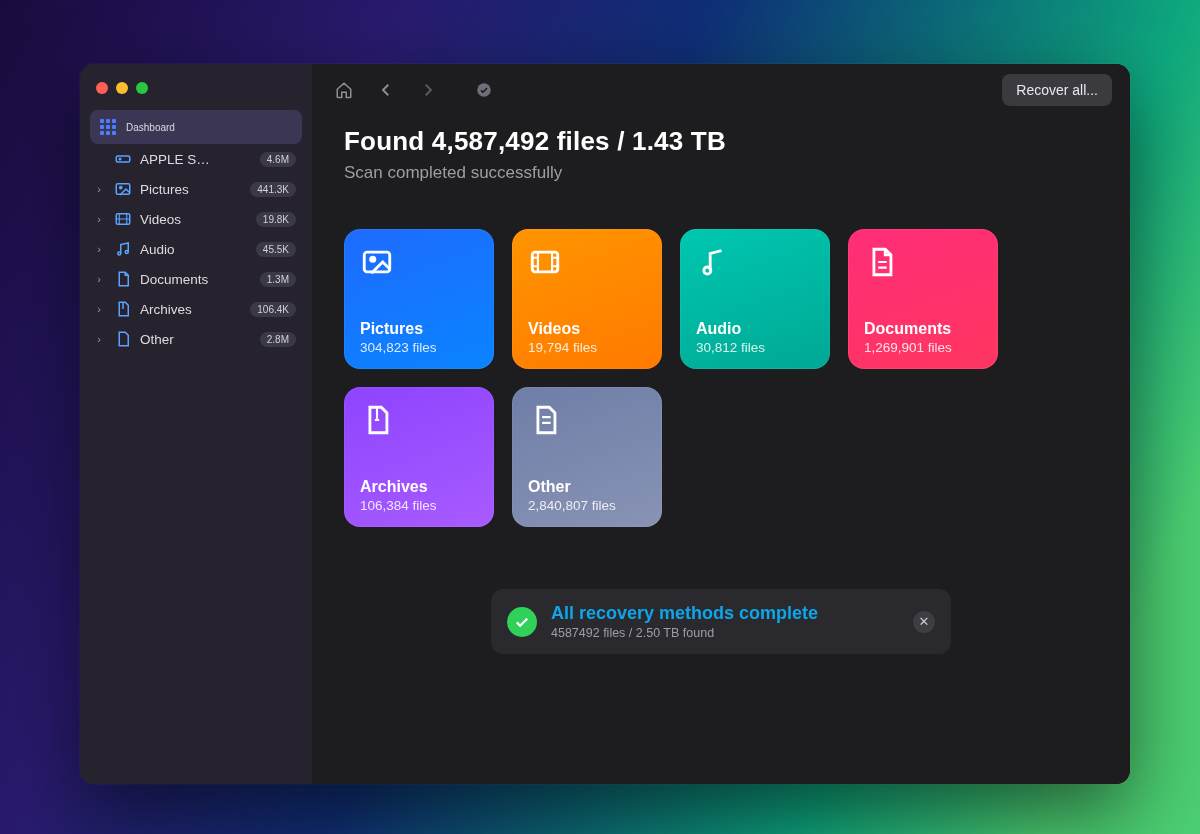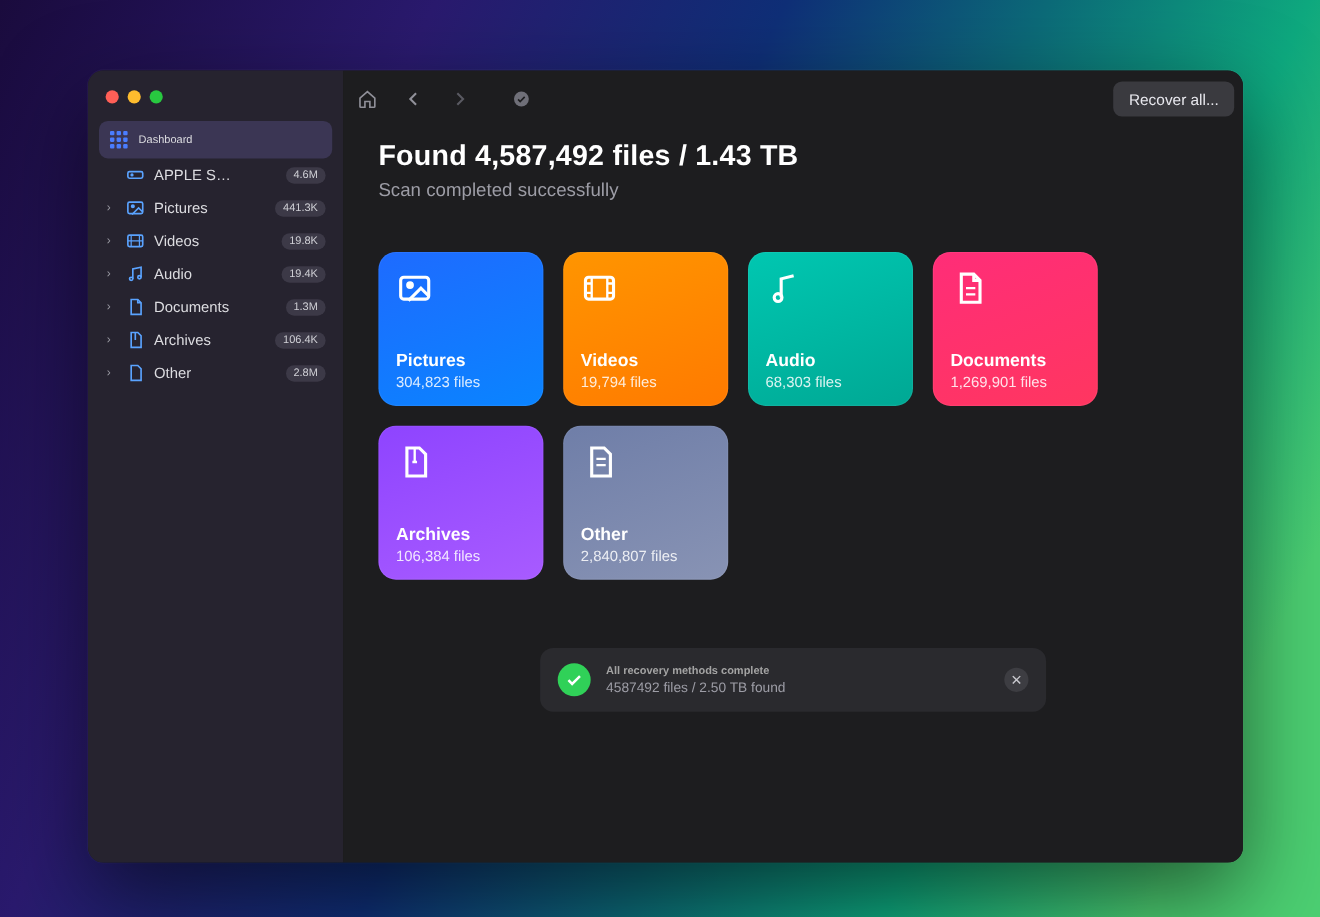--- a/index.html
+++ b/index.html
@@ -49,21 +49,21 @@
   .count-pill { background:#3c3947; color:#d0d0d6; font-size:10px; padding:2px 7px; border-radius:9px;margin-left:38px; }
   .sidebar-footer { margin-top:auto; }
   .btn-finder {
     width:100%; height:30px; border:none; border-radius:7px;
     background:#484655; color:#eaeaef; font-size:13px; cursor:pointer;
   }
   
   .main { flex:1; background:#1d1d1f; display:flex; flex-direction:column; }
   .toolbar {
     height:52px; display:flex; align-items:center; gap:14px;
-    padding:0 8px;
+    padding:0 18px;
   }
   .tb-btn { width:28px; height:28px; display:flex; align-items:center; justify-content:center; color:#8f8f98; cursor:pointer; border-radius:6px; }
   .tb-btn svg{ width:18px; height:18px; }
   .tb-spacer{ flex:1; }
   .btn {
     height:32px; padding:0 14px; border:none; border-radius:8px;
     font-size:14px; cursor:pointer; display:flex; align-items:center;
   }
   .btn.secondary{ background:#3a3a3f; color:#e8e8ee; }
   .btn.primary{ background:#0a84ff; color:#fff; font-weight:500; }
@@ -106,21 +106,21 @@
   .c-archives{ background:linear-gradient(160deg,#8e44ff,#a85bff); }
   .c-other{ background:linear-gradient(160deg,#6f7ea8,#8893b4); }
   .toast{
     margin:62px auto 0 auto; width:460px; background:#2a2a2e; border-radius:12px;
     display:flex; align-items:center; gap:14px; padding:14px 16px;
   }
   .toast .chk{
     width:30px; height:30px; border-radius:50%; background:#30d158;
     display:flex; align-items:center; justify-content:center; color:#fff;
   }
-  .toast .ttitle{ color:#a3a3a3; font-size:10px; font-weight:600; }
+  .toast .ttitle{ color:#0ea5e9; font-size:18px; font-weight:600; }
   .toast .tsub{ color:#9d9da6; font-size:12.5px; margin-top:2px; }
   .toast .xbtn{
     margin-left:auto; width:22px; height:22px; border-radius:50%;
     background:#3d3d42; color:#c9c9cf; display:flex; align-items:center; justify-content:center;
     font-size:13px; cursor:pointer;
   }
   
   svg{ display:block; }
 </style>
 </head>
@@ -191,21 +191,21 @@
     <div class="tree-item">
       <span class="chev">›</span>
       <span class="tree-icon">
         <svg viewBox="0 0 24 24" fill="none" stroke="#5aa3ff" stroke-width="2">
             <path d="M9 18V6l10-2v12"></path>
             <circle cx="7" cy="18" r="2"></circle>
             <circle cx="17" cy="16" r="2"></circle>
           </svg>
       </span>
       <span class="tree-label">Audio</span>
-      <span class="count-pill">19.4K</span>
+      <span class="count-pill">45.5K</span>
     </div>
 
     <div class="tree-item">
       <span class="chev">›</span>
       <span class="tree-icon">
         <svg viewBox="0 0 24 24" fill="none" stroke="#5aa3ff" stroke-width="2">
             <path d="M7 3h8l4 4v14H7z"></path>
             <path d="M15 3v4h4"></path>
           </svg>
       </span>
@@ -299,21 +299,21 @@
 
         <div class="card c-audio">
           <div class="cicon">
             <svg viewBox="0 0 24 24" fill="none" stroke="#fff" stroke-width="2">
                 <path d="M10 18V6l8-2"></path>
                 <circle cx="8" cy="18" r="2.5"></circle>
               </svg>
           </div>
           <div>
             <div class="ctitle">Audio</div>
-            <div class="csub">68,303 files</div>
+            <div class="csub">30,812 files</div>
           </div>
         </div>
 
         <div class="card c-documents">
           <div class="cicon">
             <svg viewBox="0 0 24 24" fill="none" stroke="#fff" stroke-width="2">
                 <path d="M7 3h8l4 4v14H7z"></path>
                 <path d="M15 3v4h4"></path>
                 <path d="M10 12h6M10 16h6" stroke-width="1.5"></path>
               </svg>

